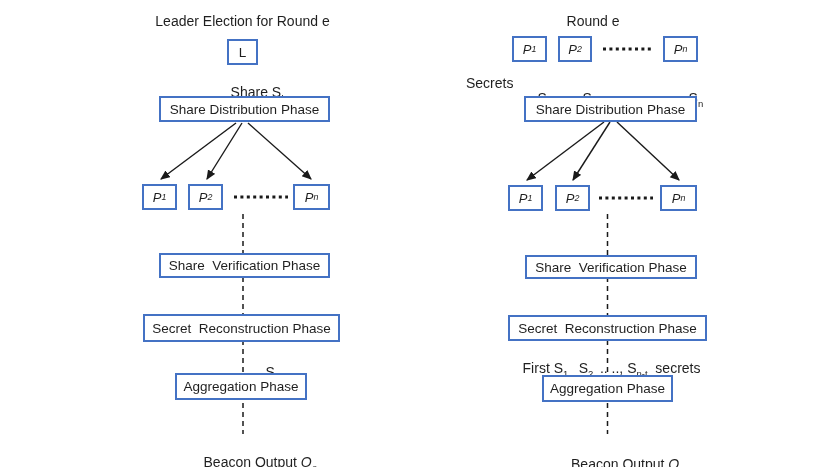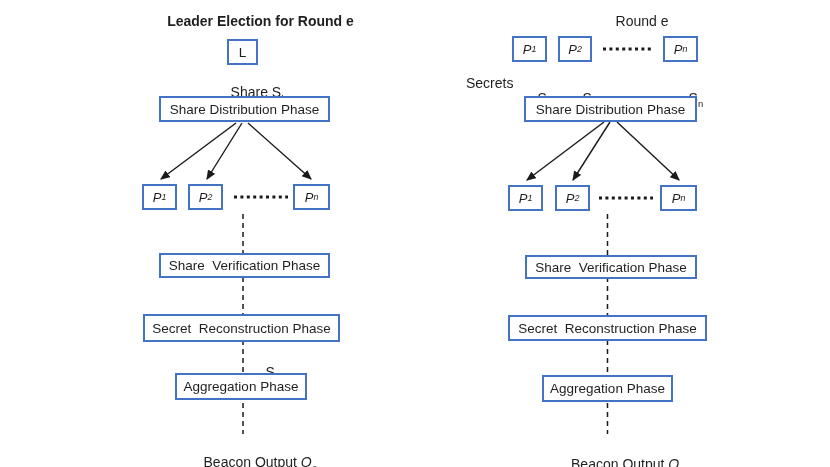--- a/index.html
+++ b/index.html
@@ -49,21 +49,21 @@
     <line class="arrow" x1="617" y1="122" x2="679" y2="180"></line>
 
     <line class="dash" x1="243" y1="214" x2="243" y2="434"></line>
     <line class="dash" x1="607.5" y1="214" x2="607.5" y2="434"></line>
 
     <line class="dots" x1="234" y1="197" x2="288" y2="197"></line>
     <line class="dots" x1="603" y1="49" x2="652" y2="49"></line>
     <line class="dots" x1="599" y1="198" x2="653" y2="198"></line>
   </svg>
 
-  <div class="txt ctr" style="left:148px; top:13px; width:225px;font-weight:bold;">Leader Election for Round e</div>
+  <div class="txt ctr" style="left:130px; top:13px; width:225px;">Leader Election for Round e</div>
 
   <div class="box" style="left:227px; top:39px; width:31px; height:26px;">
     <span>L</span>
   </div>
 
   <div class="txt" style="left:215px; top:68px;">
     <span>Share S</span><sub>L</sub>
   </div>
 
   <div class="box" style="left:159px; top:96px; width:171px; height:26px;">
@@ -93,21 +93,21 @@
   </div>
 
   <div class="box" style="left:175px; top:373px; width:132px; height:27px;">
     <span>Aggregation Phase</span>
   </div>
 
   <div class="txt ctr" style="left:160px; top:438px; width:185px;">
     <span>Beacon Output </span><span class="it">O</span><sub class="it">e</sub>
   </div>
 
-  <div class="txt ctr" style="left:552px; top:13px; width:180px;">Round e</div>
+  <div class="txt ctr" style="left:503px; top:13px; width:180px;">Round e</div>
 
   <div class="pbox" style="left:512px; top:36px; width:35px; height:26px;">
     <span>P</span><sub>1</sub>
   </div>
   <div class="pbox" style="left:558px; top:36px; width:34px; height:26px;">
     <span>P</span><sub>2</sub>
   </div>
   <div class="pbox" style="left:663px; top:36px; width:35px; height:26px;">
     <span>P</span><sub>n</sub>
   </div>
@@ -138,20 +138,23 @@
   </div>
 
   <div class="box" style="left:525px; top:255px; width:172px; height:24px;">
     <span>Share  Verification Phase</span>
   </div>
 
   <div class="box" style="left:508px; top:315px; width:199px; height:26px;">
     <span>Secret  Reconstruction Phase</span>
   </div>
 
+  <div class="txt" style="left:507px; top:344px;">
+    <span>First S</span><sub>1,</sub><span>  S</span><sub>2,</sub><span> .. .., S</span><sub>n-t</sub><span>  secrets</span>
+  </div>
 
   <div class="box" style="left:542px; top:375px; width:131px; height:27px;">
     <span>Aggregation Phase</span>
   </div>
 
   <div class="txt ctr" style="left:530px; top:440px; width:180px;">
     <span>Beacon Output </span><span class="it">O</span><sub class="it">e</sub>
   </div>
 
 </div>

